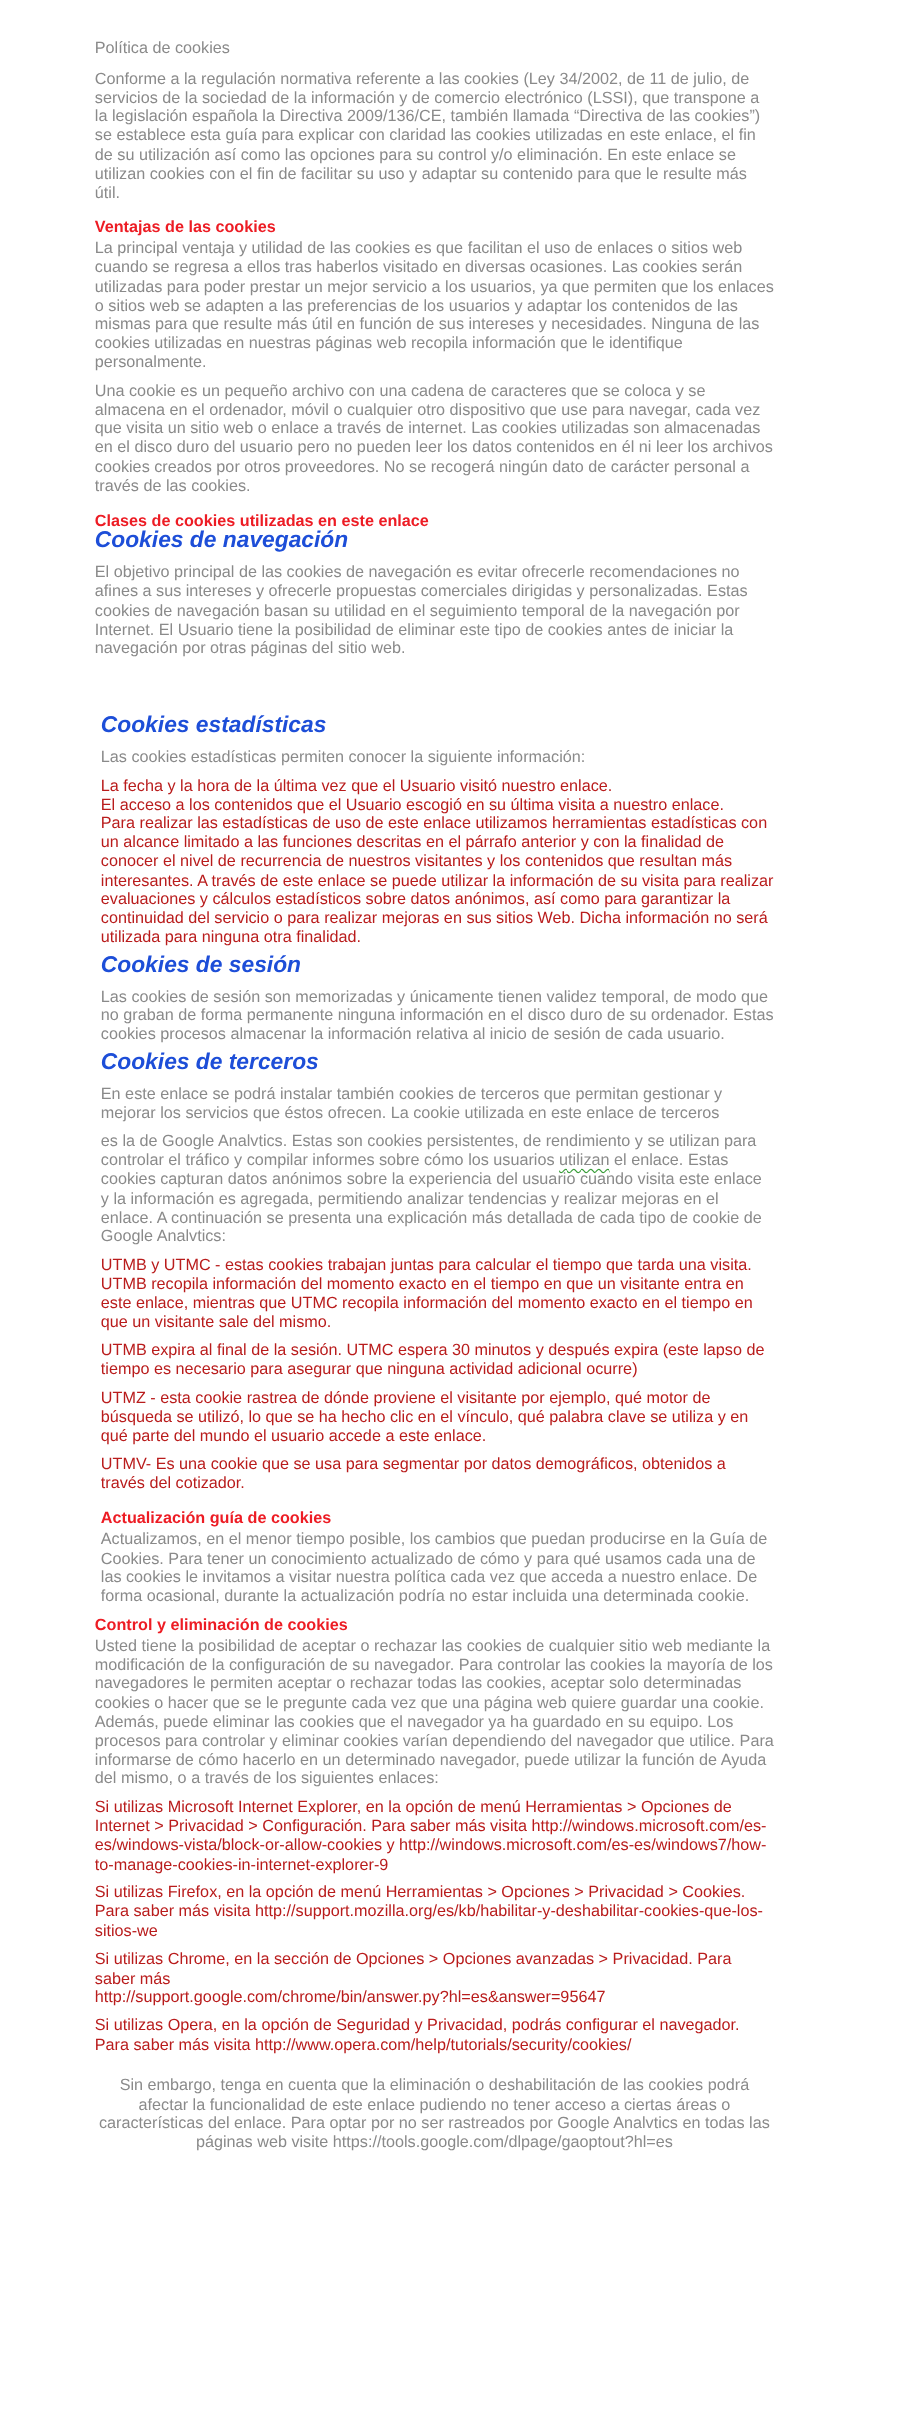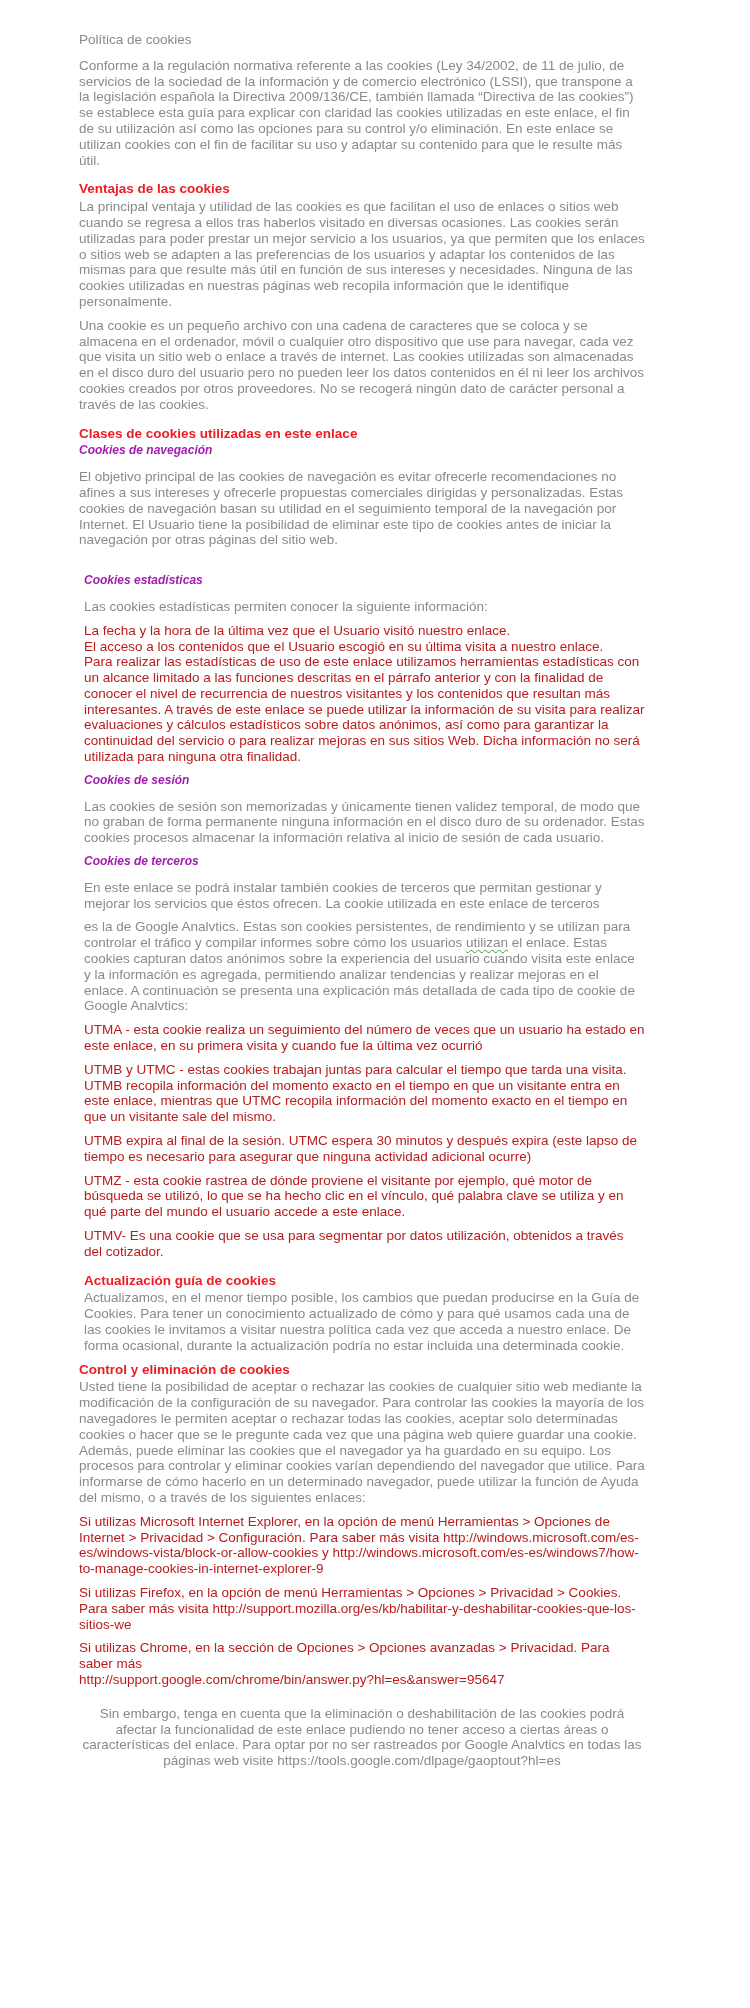--- a/index.html
+++ b/index.html
@@ -20,29 +20,29 @@
   .title  { margin: 0 0 10px 0; }
   .para   { margin: 0 0 8px 0; overflow-wrap: break-word; }
   .h-red  {
     color: #ed1c24;
     font-weight: bold;
     font-size: 13.5px;
     margin: 13px 0 2px 0;
   }
   .h-red.tight { margin-bottom: 1px; }
   .subhead {
-    color: #a21caf;
+    color: #1d4ed8;
     font-weight: bold;
     font-style: italic;
-    font-size: 12px;
+    font-size: 19px;
     margin: 2px 0 10px 0;
   }
   .dark { color: #b91c1c; }
   .indented { padding-left: 5px; }
-  .gap-top    { margin-top: 25px; }
+  .gap-top    { margin-top: 49px; }
   .gap-top-lg { margin-top: 6px; }
   .final-note { margin-top: 18px; text-align: center; }
   .line { display: block; }
   .squiggle {
     text-decoration: underline;
     text-decoration-style: wavy;
     text-decoration-color: #3a9e3a;
     text-decoration-thickness: 1px;
     text-underline-offset: 2px;
   }
@@ -74,36 +74,36 @@
       <span>Para realizar las estadísticas de uso de este enlace utilizamos herramientas estadísticas con un alcance limitado a las funciones descritas en el párrafo anterior y con la finalidad de conocer el nivel de recurrencia de nuestros visitantes y los contenidos que resultan más interesantes. A través de este enlace se puede utilizar la información de su visita para realizar evaluaciones y cálculos estadísticos sobre datos anónimos, así como para garantizar la continuidad del servicio o para realizar mejoras en sus sitios Web. Dicha información no será utilizada para ninguna otra finalidad.</span>
     </p>
 
     <h3 class="subhead">Cookies de sesión</h3>
     <p class="para">Las cookies de sesión son memorizadas y únicamente tienen validez temporal, de modo que no graban de forma permanente ninguna información en el disco duro de su ordenador. Estas cookies procesos almacenar la información relativa al inicio de sesión de cada usuario.</p>
 
     <h3 class="subhead">Cookies de terceros</h3>
     <p class="para">En este enlace se podrá instalar también cookies de terceros que permitan gestionar y mejorar los servicios que éstos ofrecen. La cookie utilizada en este enlace de terceros</p>
     <p class="para"><span>es la de Google Analvtics. Estas son cookies persistentes, de rendimiento y se utilizan para controlar el tráfico y compilar informes sobre cómo los usuarios </span><span class="squiggle">utilizan</span><span> el enlace. Estas cookies capturan datos anónimos sobre la experiencia del usuario cuando visita este enlace y la información es agregada, permitiendo analizar tendencias y realizar mejoras en el enlace. A continuación se presenta una explicación más detallada de cada tipo de cookie de Google Analvtics:</span></p>
 
-    <p class="para dark">UTMA - esta cookie realiza un seguimiento del número de veces que un usuario ha estado en este enlace, en su primera visita y cuando fue la última vez ocurrió</p>
     <p class="para dark">UTMB y UTMC - estas cookies trabajan juntas para calcular el tiempo que tarda una visita. UTMB recopila información del momento exacto en el tiempo en que un visitante entra en este enlace, mientras que UTMC recopila información del momento exacto en el tiempo en que un visitante sale del mismo.</p>
     <p class="para dark">UTMB expira al final de la sesión. UTMC espera 30 minutos y después expira (este lapso de tiempo es necesario para asegurar que ninguna actividad adicional ocurre)</p>
     <p class="para dark">UTMZ - esta cookie rastrea de dónde proviene el visitante por ejemplo, qué motor de búsqueda se utilizó, lo que se ha hecho clic en el vínculo, qué palabra clave se utiliza y en qué parte del mundo el usuario accede a este enlace.</p>
-    <p class="para dark">UTMV- Es una cookie que se usa para segmentar por datos utilización, obtenidos a través del cotizador.</p>
+    <p class="para dark">UTMV- Es una cookie que se usa para segmentar por datos demográficos, obtenidos a través del cotizador.</p>
 
     <h2 class="h-red">Actualización guía de cookies</h2>
     <p class="para">Actualizamos, en el menor tiempo posible, los cambios que puedan producirse en la Guía de Cookies. Para tener un conocimiento actualizado de cómo y para qué usamos cada una de las cookies le invitamos a visitar nuestra política cada vez que acceda a nuestro enlace. De forma ocasional, durante la actualización podría no estar incluida una determinada cookie.</p>
 
   </div>
 
   <h2 class="h-red gap-top-lg">Control y eliminación de cookies</h2>
   <p class="para">Usted tiene la posibilidad de aceptar o rechazar las cookies de cualquier sitio web mediante la modificación de la configuración de su navegador. Para controlar las cookies la mayoría de los navegadores le permiten aceptar o rechazar todas las cookies, aceptar solo determinadas cookies o hacer que se le pregunte cada vez que una página web quiere guardar una cookie. Además, puede eliminar las cookies que el navegador ya ha guardado en su equipo. Los procesos para controlar y eliminar cookies varían dependiendo del navegador que utilice. Para informarse de cómo hacerlo en un determinado navegador, puede utilizar la función de Ayuda del mismo, o a través de los siguientes enlaces:</p>
 
   <p class="para dark">Si utilizas Microsoft Internet Explorer, en la opción de menú Herramientas &gt; Opciones de Internet &gt; Privacidad &gt; Configuración. Para saber más visita http://windows.microsoft.com/es-es/windows-vista/block-or-allow-cookies y http://windows.microsoft.com/es-es/windows7/how-to-manage-cookies-in-internet-explorer-9</p>
   <p class="para dark">Si utilizas Firefox, en la opción de menú Herramientas &gt; Opciones &gt; Privacidad &gt; Cookies. Para saber más visita http://support.mozilla.org/es/kb/habilitar-y-deshabilitar-cookies-que-los-sitios-we</p>
   <p class="para dark">
     <span class="line">Si utilizas Chrome, en la sección de Opciones &gt; Opciones avanzadas &gt; Privacidad. Para saber más</span>
     <span class="line">http://support.google.com/chrome/bin/answer.py?hl=es&amp;answer=95647</span>
   </p>
+  <p class="para dark">Si utilizas Opera, en la opción de Seguridad y Privacidad, podrás configurar el navegador. Para saber más visita http://www.opera.com/help/tutorials/security/cookies/</p>
 
   <p class="para final-note">Sin embargo, tenga en cuenta que la eliminación o deshabilitación de las cookies podrá afectar la funcionalidad de este enlace pudiendo no tener acceso a ciertas áreas o características del enlace. Para optar por no ser rastreados por Google Analvtics en todas las páginas web visite https://tools.google.com/dlpage/gaoptout?hl=es</p>
 
 </article>
 
 </body></html>

